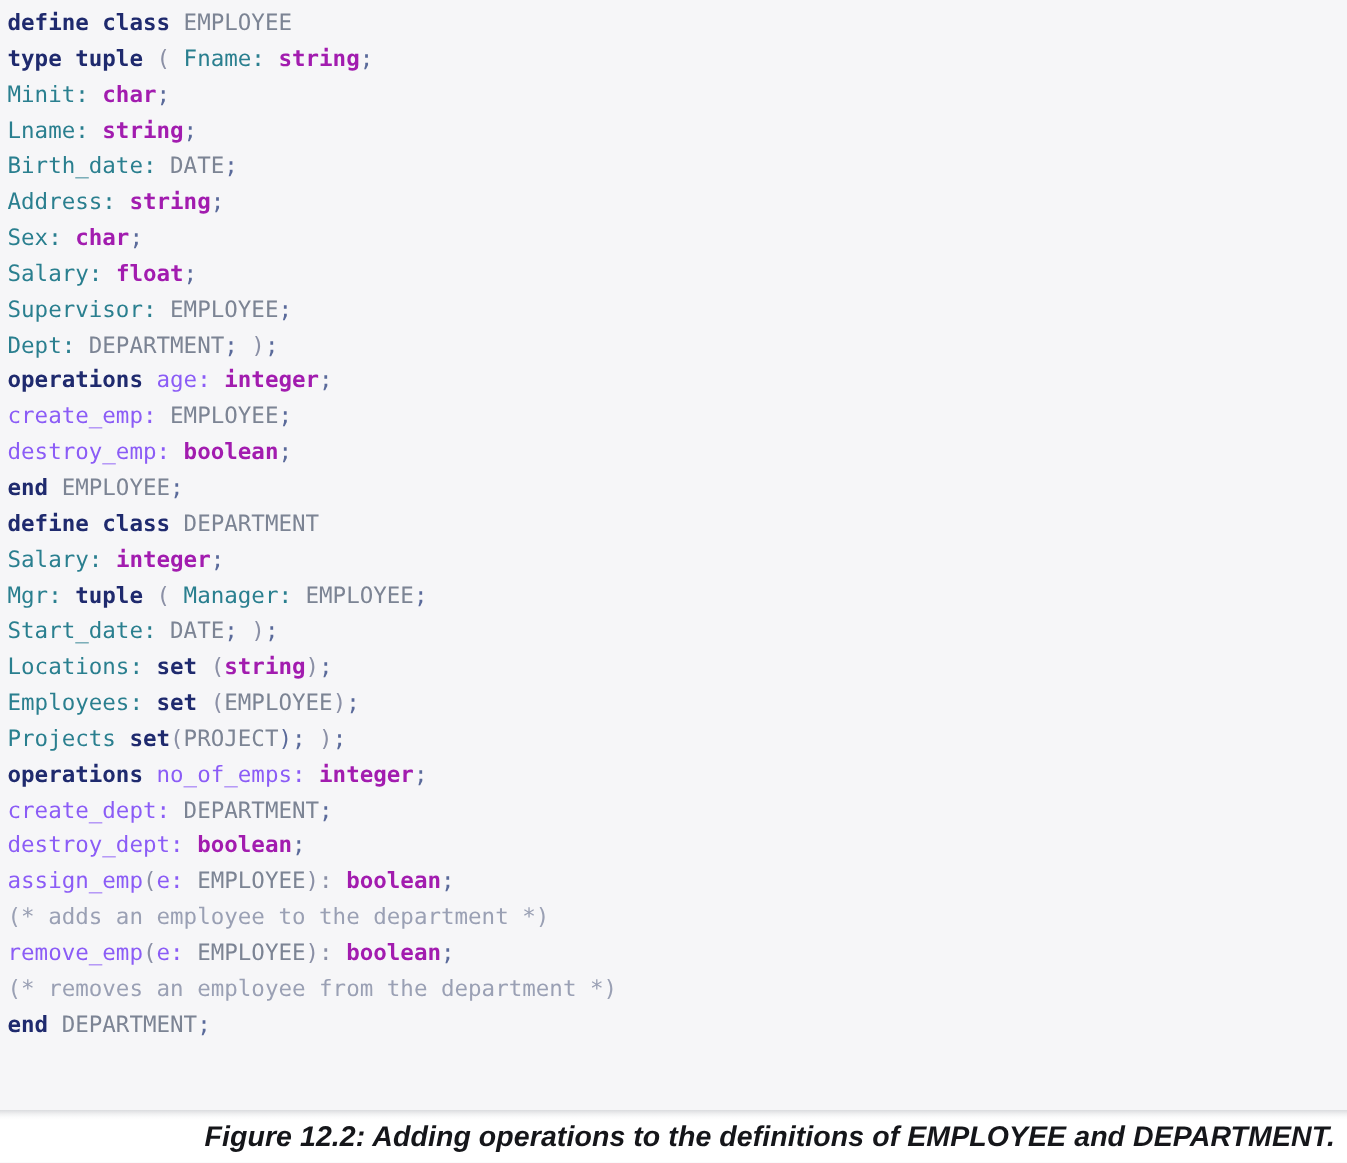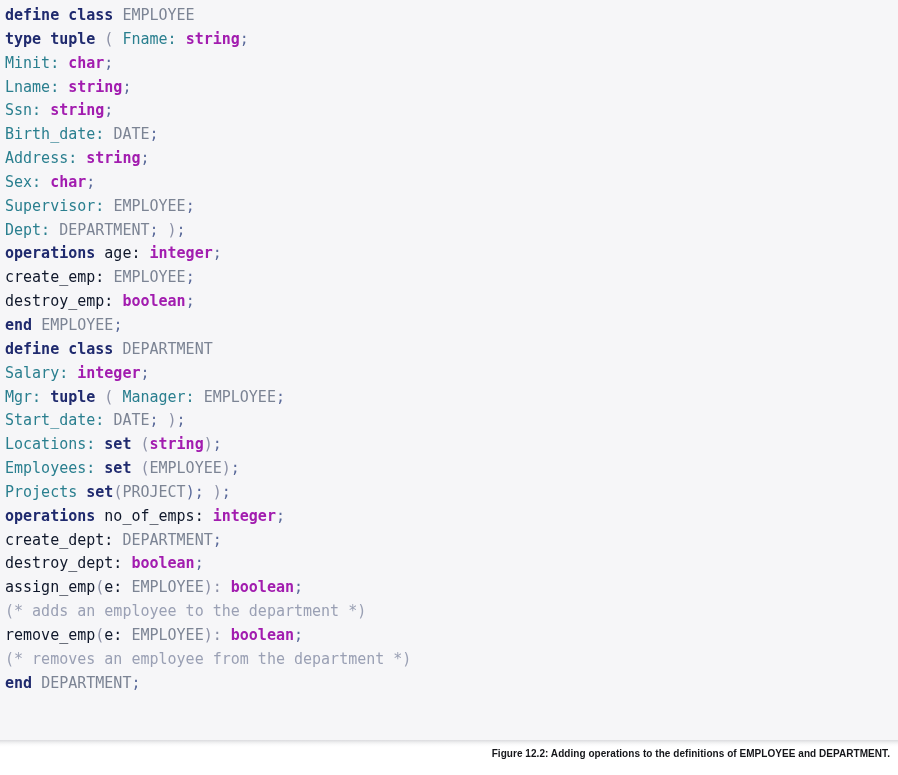--- a/index.html
+++ b/index.html
@@ -57,52 +57,53 @@
   }
 
   
   .t-kw   { color: #1f2a6e; font-weight: bold; }   
   .t-ty   { color: #a21caf; font-weight: bold; }   
   .t-attr { color: #2a7f8f; }                      
   .t-id   { color: #7c8494; }                      
   .t-op   { color: #5a6a9a; }                      
   .t-punc { color: #8b90a6; }                      
   .t-cmt  { color: #9aa0b4; text-align: right; }                      
-  .t-plain{ color: #0f172a; }                      
+  .t-plain{ color: #8b5cf6; }                      
 
   
   .caption {
     position: absolute;
     left: 0;
     top: 748px;
     width: 890px;
     text-align: right;
     font-family: "Liberation Sans", sans-serif;
-    font-size: 10px;
+    font-size: 19px;
     font-weight: bold;
     color: #15161a;
     letter-spacing: 0.05px;
     white-space: nowrap;
+    font-style: italic;
   }
 </style>
 </head>
 <body>
 
 <div id="figure-root">
 
   <div class="code-block">
     <div id="code-lines">
         <div class="code-line" title="define class EMPLOYEE"><span class="t-kw">define </span><span class="t-kw">class </span><span class="t-id">EMPLOYEE</span></div>
         <div class="code-line" title="type tuple ( Fname: string;"><span class="t-kw">type </span><span class="t-kw">tuple </span><span class="t-punc">( </span><span class="t-attr">Fname: </span><span class="t-ty">string</span><span class="t-op">;</span></div>
         <div class="code-line" title="Minit: char;"><span class="t-attr">Minit: </span><span class="t-ty">char</span><span class="t-op">;</span></div>
         <div class="code-line" title="Lname: string;"><span class="t-attr">Lname: </span><span class="t-ty">string</span><span class="t-op">;</span></div>
-        <div class="code-line" title="Ssn: string;"><span class="t-attr">Ssn: </span><span class="t-ty">string</span><span class="t-op">;</span></div>
         <div class="code-line" title="Birth_date: DATE;"><span class="t-attr">Birth_date: </span><span class="t-id">DATE</span><span class="t-op">;</span></div>
         <div class="code-line" title="Address: string;"><span class="t-attr">Address: </span><span class="t-ty">string</span><span class="t-op">;</span></div>
         <div class="code-line" title="Sex: char;"><span class="t-attr">Sex: </span><span class="t-ty">char</span><span class="t-op">;</span></div>
+        <div class="code-line" title="Salary: float;"><span class="t-attr">Salary: </span><span class="t-ty">float</span><span class="t-op">;</span></div>
         <div class="code-line" title="Supervisor: EMPLOYEE;"><span class="t-attr">Supervisor: </span><span class="t-id">EMPLOYEE</span><span class="t-op">;</span></div>
         <div class="code-line" title="Dept: DEPARTMENT; );"><span class="t-attr">Dept: </span><span class="t-id">DEPARTMENT</span><span class="t-op">; </span><span class="t-punc">)</span><span class="t-op">;</span></div>
         <div class="code-line" title="operations age: integer;"><span class="t-kw">operations </span><span class="t-plain">age: </span><span class="t-ty">integer</span><span class="t-op">;</span></div>
         <div class="code-line" title="create_emp: EMPLOYEE;"><span class="t-plain">create_emp: </span><span class="t-id">EMPLOYEE</span><span class="t-op">;</span></div>
         <div class="code-line" title="destroy_emp: boolean;"><span class="t-plain">destroy_emp: </span><span class="t-ty">boolean</span><span class="t-op">;</span></div>
         <div class="code-line" title="end EMPLOYEE;"><span class="t-kw">end </span><span class="t-id">EMPLOYEE</span><span class="t-op">;</span></div>
         <div class="code-line" title="define class DEPARTMENT"><span class="t-kw">define </span><span class="t-kw">class </span><span class="t-id">DEPARTMENT</span></div>
         <div class="code-line" title="Dnumber: integer;"><span class="t-attr">Salary: </span><span class="t-ty">integer</span><span class="t-op">;</span></div>
         <div class="code-line" title="Mgr: tuple ( Manager: EMPLOYEE;"><span class="t-attr">Mgr: </span><span class="t-kw">tuple </span><span class="t-punc">( </span><span class="t-attr">Manager: </span><span class="t-id">EMPLOYEE</span><span class="t-op">;</span></div>
         <div class="code-line" title="Start_date: DATE; );"><span class="t-attr">Start_date: </span><span class="t-id">DATE</span><span class="t-op">; </span><span class="t-punc">)</span><span class="t-op">;</span></div>

